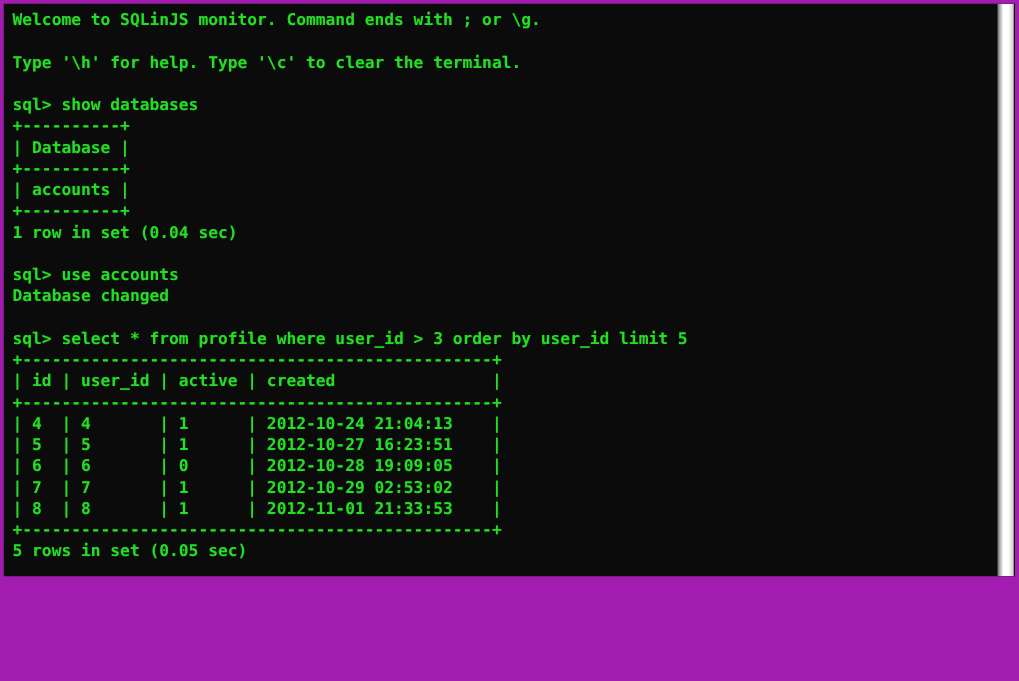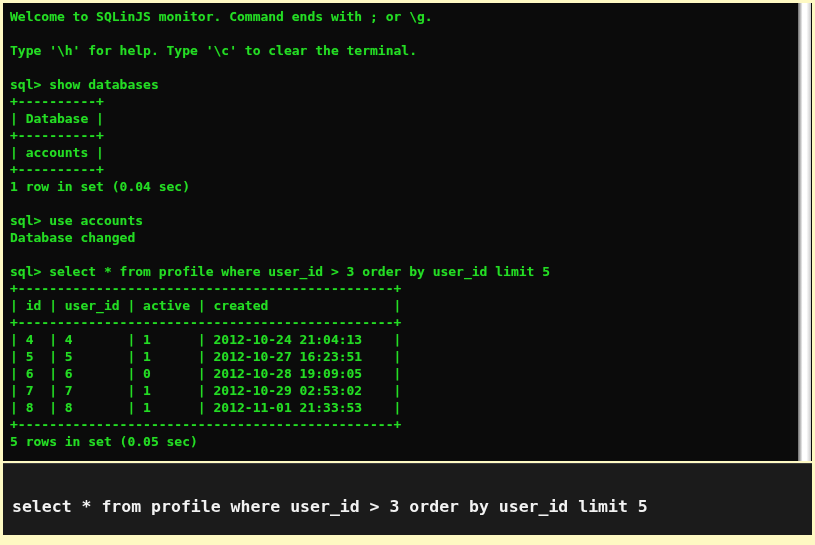--- a/index.html
+++ b/index.html
@@ -13,21 +13,21 @@
     overflow: hidden;
     font-family: "DejaVu Sans Mono", "Liberation Mono", monospace;
   }
 
   #app {
     position: absolute;
     left: 0;
     top: 0;
     width: 815px;
     height: 545px;
-    background: #fef9c3;
+    background: #a21caf;
     box-sizing: border-box;
     padding: 3px 4px 16px 3px;
   }
 
   
   #terminal-pane {
     position: absolute;
     left: 3px;
     top: 3px;
     width: 809px;
@@ -118,17 +118,14 @@
 <div id="app">
 
   <div id="terminal-pane">
     <div id="terminal-output"><div class="line">Welcome to SQLinJS monitor. Command ends with ; or \g.</div><div class="line blank">&nbsp;</div><div class="line">Type '\h' for help. Type '\c' to clear the terminal.</div><div class="line blank">&nbsp;</div><div class="line">sql&gt; show databases</div><div class="line">+----------+</div><div class="line">| Database |</div><div class="line">+----------+</div><div class="line">| accounts |</div><div class="line">+----------+</div><div class="line">1 row in set (0.04 sec)</div><div class="line blank">&nbsp;</div><div class="line">sql&gt; use accounts</div><div class="line">Database changed</div><div class="line blank">&nbsp;</div><div class="line">sql&gt; select * from profile where user_id &gt; 3 order by user_id limit 5</div><div class="line">+------------------------------------------------+</div><div class="line">| id | user_id | active | created                |</div><div class="line">+------------------------------------------------+</div><div class="line">| 4  | 4       | 1      | 2012-10-24 21:04:13    |</div><div class="line">| 5  | 5       | 1      | 2012-10-27 16:23:51    |</div><div class="line">| 6  | 6       | 0      | 2012-10-28 19:09:05    |</div><div class="line">| 7  | 7       | 1      | 2012-10-29 02:53:02    |</div><div class="line">| 8  | 8       | 1      | 2012-11-01 21:33:53    |</div><div class="line">+------------------------------------------------+</div><div class="line">5 rows in set (0.05 sec)</div></div>
 
     <div id="terminal-scrollbar">
       <div id="terminal-scrollbar-thumb"></div>
     </div>
   </div>
 
-  <div id="command-bar">
-    <input id="command-input" type="text" spellcheck="false" value="select * from profile where user_id &gt; 3 order by user_id limit 5" placeholder="" style="">
-  </div>
 
 </div>
 
 </body></html>

